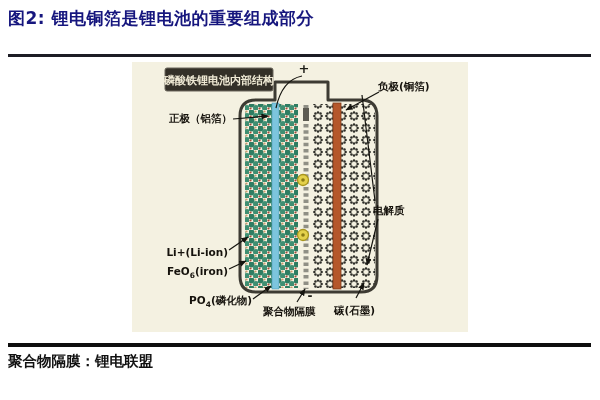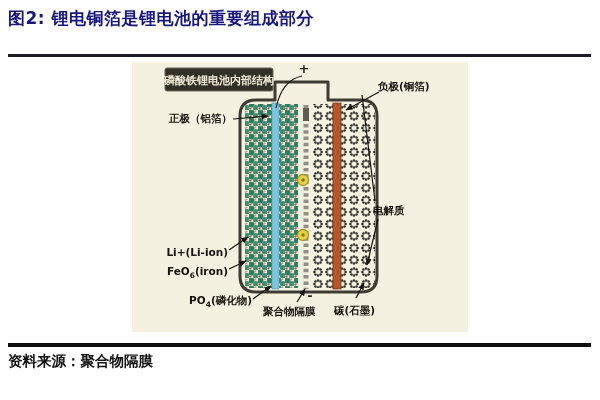--- a/index.html
+++ b/index.html
@@ -94,15 +94,15 @@
       <text x="241" y="152" class="lbl">电解质</text>
       <text x="96" y="194" text-anchor="end" class="lbl">Li+(Li-ion)</text>
       <text x="96" y="213" text-anchor="end" class="lbl"><tspan>FeO</tspan><tspan dy="2.5" font-size="7.5">6</tspan><tspan dy="-2.5">(iron)</tspan></text>
       <text x="120" y="242" text-anchor="end" class="lbl"><tspan>PO</tspan><tspan dy="2.5" font-size="7.5">4</tspan><tspan dy="-2.5">(磷化物)</tspan></text>
       <text x="131" y="253" class="lbl">聚合物隔膜</text>
       <text x="202" y="252" class="lbl">碳(石墨)</text>
     </svg>
   </div>
 
   <div class="rule bottom-rule"></div>
-  <div class="source-note">资料来源：聚合物隔膜</div>
+  <div class="source-note">聚合物隔膜：锂电联盟</div>
 
 </div>
 
 </body></html>

